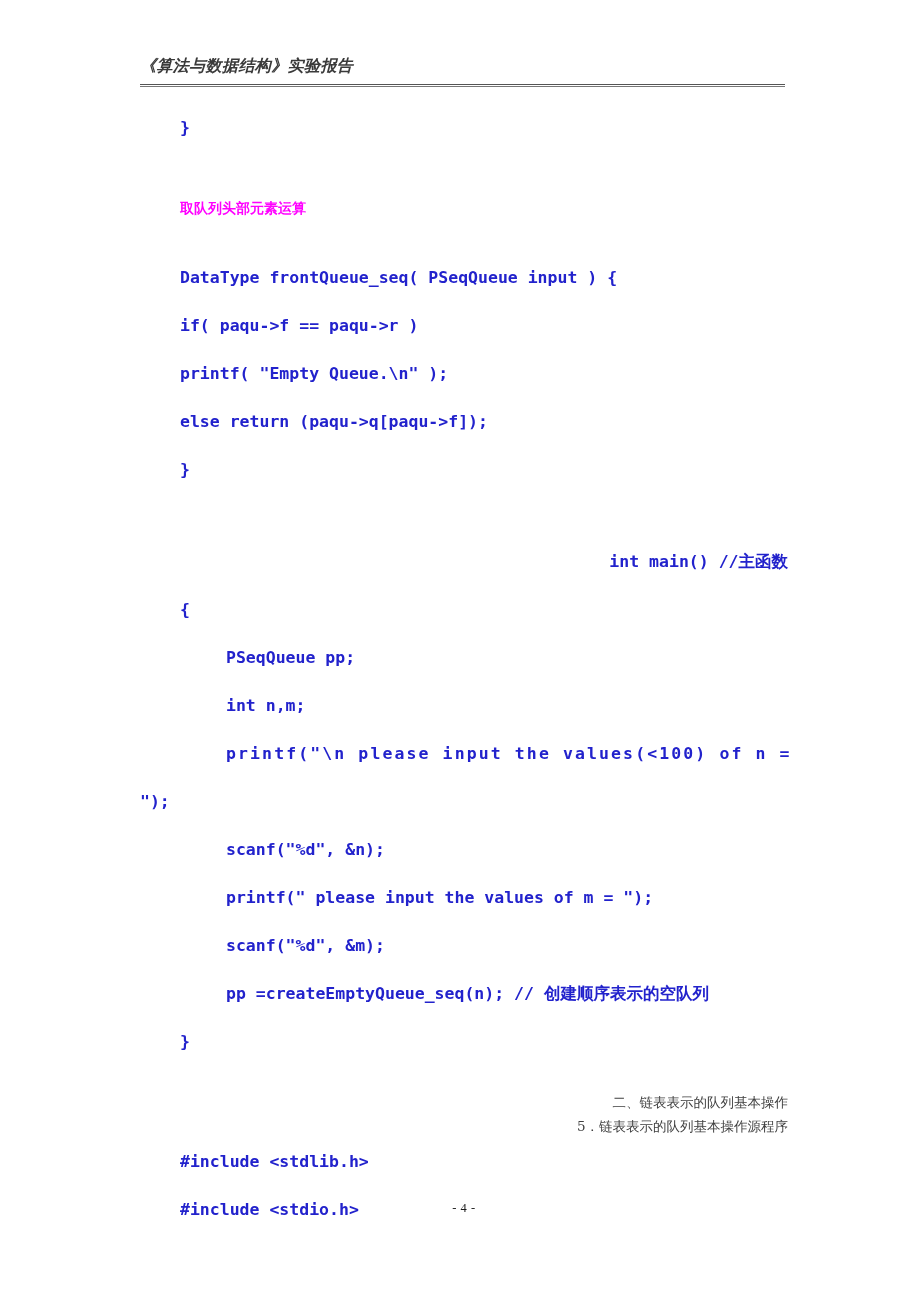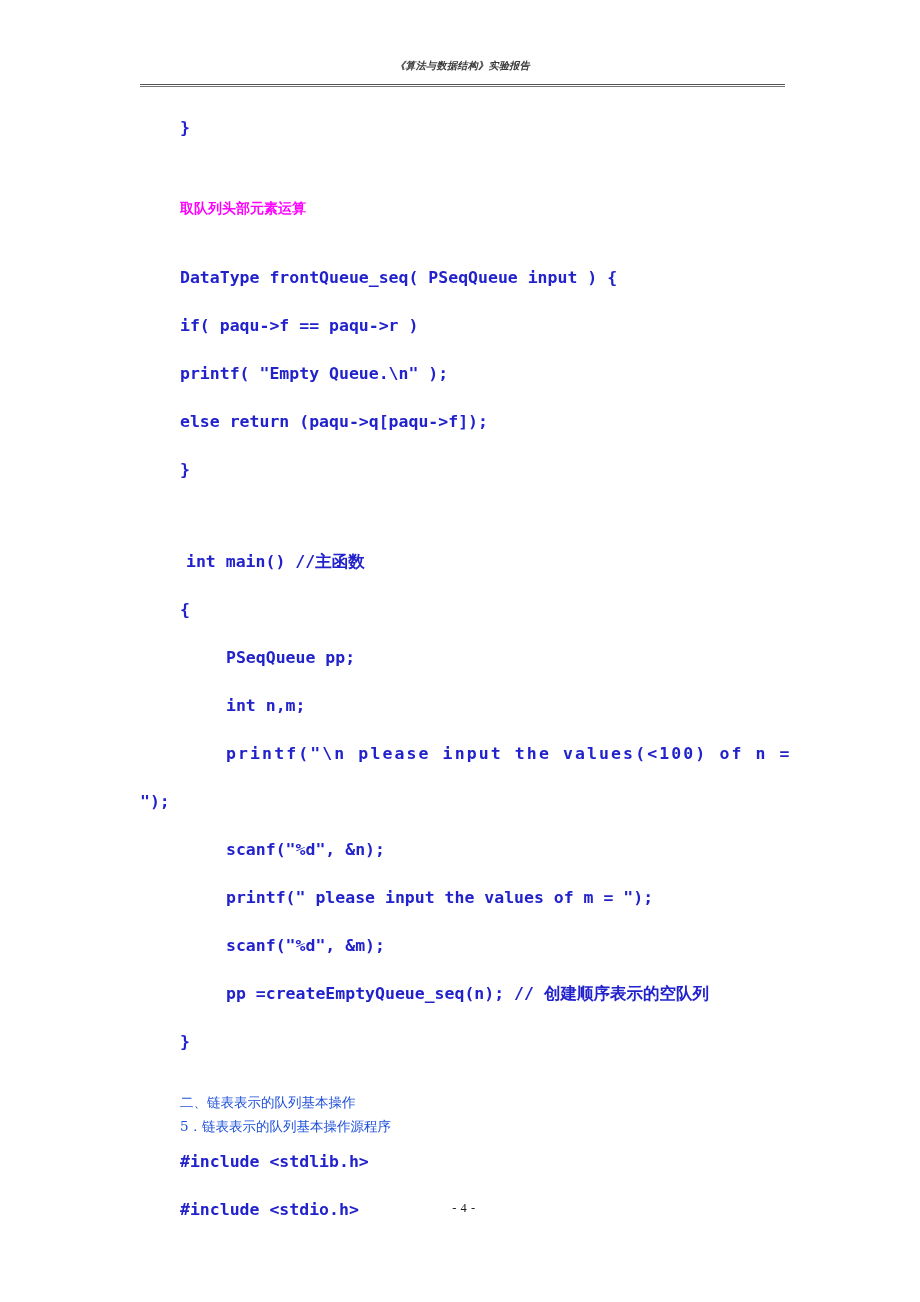--- a/index.html
+++ b/index.html
@@ -20,23 +20,23 @@
 
   
   .header {
     position: absolute;
     left: 140px;
     top: 58px;
     width: 645px;
     height: 34px;
   }
   .header-title {
-    text-align: center;
+    text-align: left;
     font-family: "Liberation Serif", "DejaVu Serif", serif;
-    font-size: 10px;
+    font-size: 16px;
     font-weight: 700;
     font-style: italic;
     color: #3a3a3a;
     letter-spacing: 0.4px;
     line-height: 16px;
   }
   .header-rule {
     position: absolute;
     left: 0;
     top: 26px;
@@ -59,21 +59,21 @@
     color: #2222cc;
     font-family: "DejaVu Sans Mono", "Liberation Mono", monospace;
     font-size: 16.5px;
     font-weight: 700;
     line-height: 48px;
     height: 48px;
     white-space: pre;
     letter-spacing: 0px;
   }
   .code-line.ind0 { padding-left: 40px; }
-  .code-line.ind1 { padding-left: 46px; }
+  .code-line.ind1 { padding-left: 46px; text-align: right; }
   .code-line.ind2 { padding-left: 86px; }
 
   
   .code-wrap {
     color: #2222cc;
     font-family: "DejaVu Sans Mono", "Liberation Mono", monospace;
     font-size: 16.5px;
     font-weight: 700;
     line-height: 48px;
     height: 96px;
@@ -102,27 +102,28 @@
     font-size: 14px;
     font-weight: 700;
     line-height: 44px;
     height: 44px;
     padding-left: 40px;
     white-space: pre;
   }
 
   
   .body-line {
-    color: #1d4ed8;
+    color: #404040;
     font-family: "DejaVu Serif", "Liberation Serif", serif;
     font-size: 13.5px;
     line-height: 24px;
     height: 24px;
     padding-left: 40px;
     white-space: pre;
+    text-align: right;
   }
 
   
   .footer {
     position: absolute;
     left: 140px;
     top: 1198px;
     width: 648px;
     text-align: center;
   }

